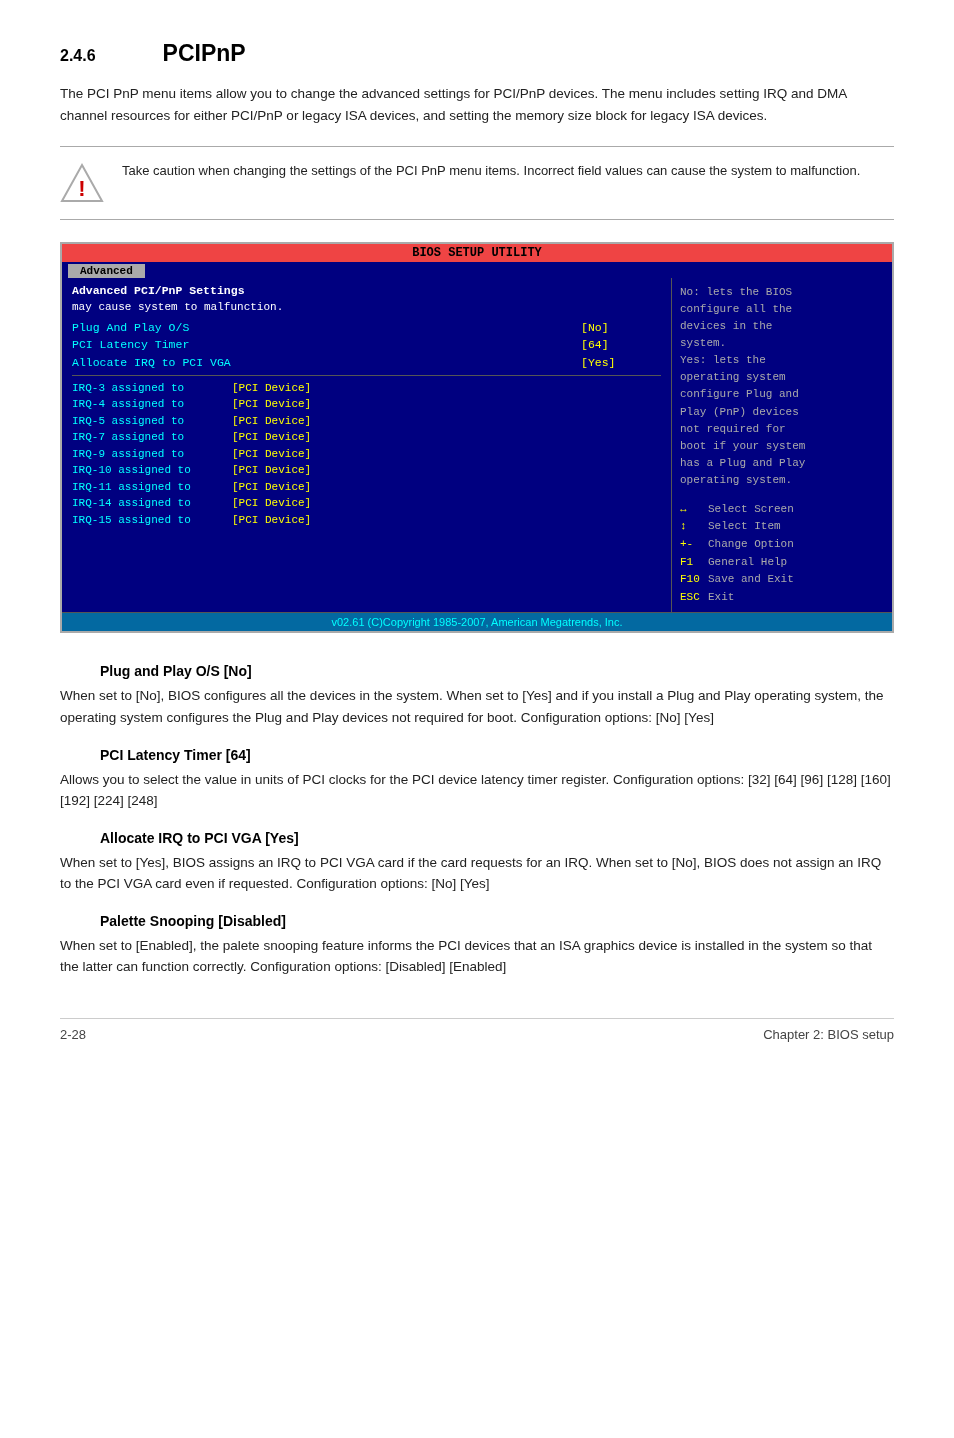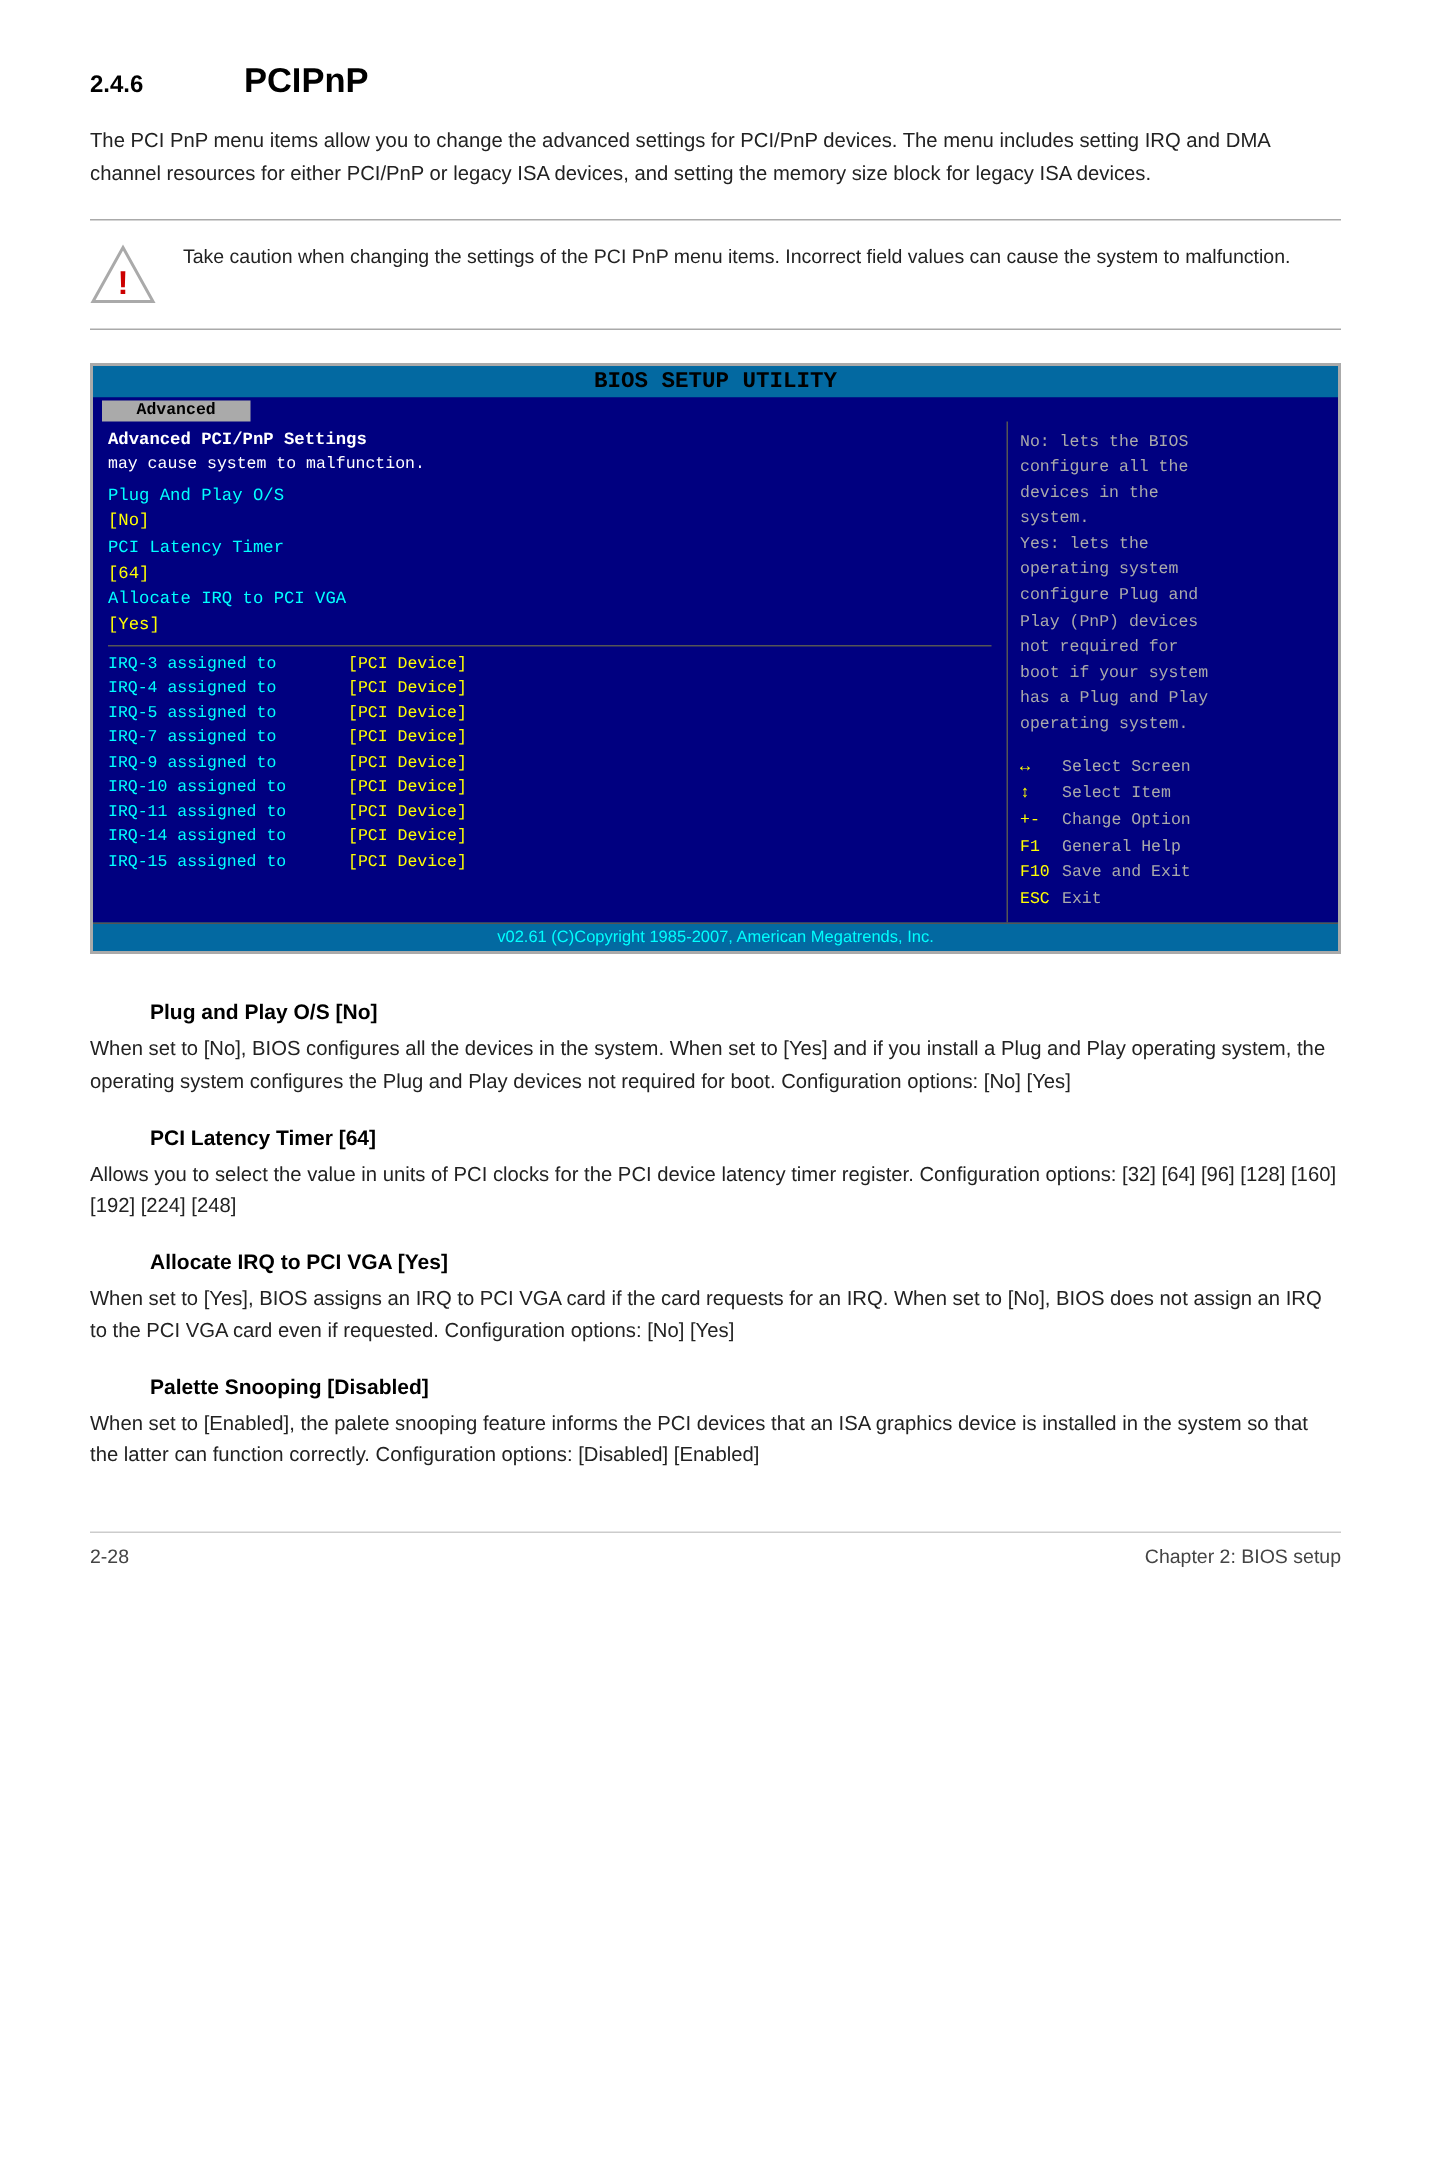--- a/index.html
+++ b/index.html
@@ -59,27 +59,27 @@
     .bios-screen {
       background: #000080;
       color: #00ffff;
       font-family: 'Courier New', Courier, monospace;
       font-size: 11.5px;
       padding: 0;
       margin-bottom: 30px;
       border: 2px solid #aaa;
     }
     .bios-title-bar {
-      background: #0369a1;
+      background: #ef4444;
       color: #000;
       text-align: center;
       font-weight: bold;
       padding: 2px 0;
       font-family: 'Courier New', Courier, monospace;
-      font-size: 15px;
+      font-size: 12px;
     }
     .bios-content {
       display: flex;
       padding: 0;
     }
     .bios-left {
       flex: 1;
       padding: 6px 10px;
       border-right: 1px solid #555;
     }
@@ -90,42 +90,41 @@
       font-size: 11px;
     }
     .bios-tab-bar {
       background: #000080;
       padding: 2px 0 0 6px;
     }
     .bios-tab {
       display: inline-block;
       background: #aaaaaa;
       color: #000;
-      padding: 1px 23px;
+      padding: 1px 12px;
       font-size: 11px;
       font-weight: bold;
       font-family: 'Courier New', Courier, monospace;
     }
     .bios-section-title {
       color: #ffffff;
       font-weight: bold;
       margin-bottom: 4px;
     }
     .bios-warning {
       color: #ffffff;
       margin-bottom: 6px;
       font-size: 11px;
     }
     .bios-row {
       display: flex;
       justify-content: space-between;
       color: #00ffff;
       font-size: 11.5px;
       line-height: 1.5;
-      flex-direction: column;
     }
     .bios-row .label {
       color: #00ffff;
     }
     .bios-row .value {
       color: #ffff00;
       min-width: 80px;
     }
     .bios-divider {
       border: none;

